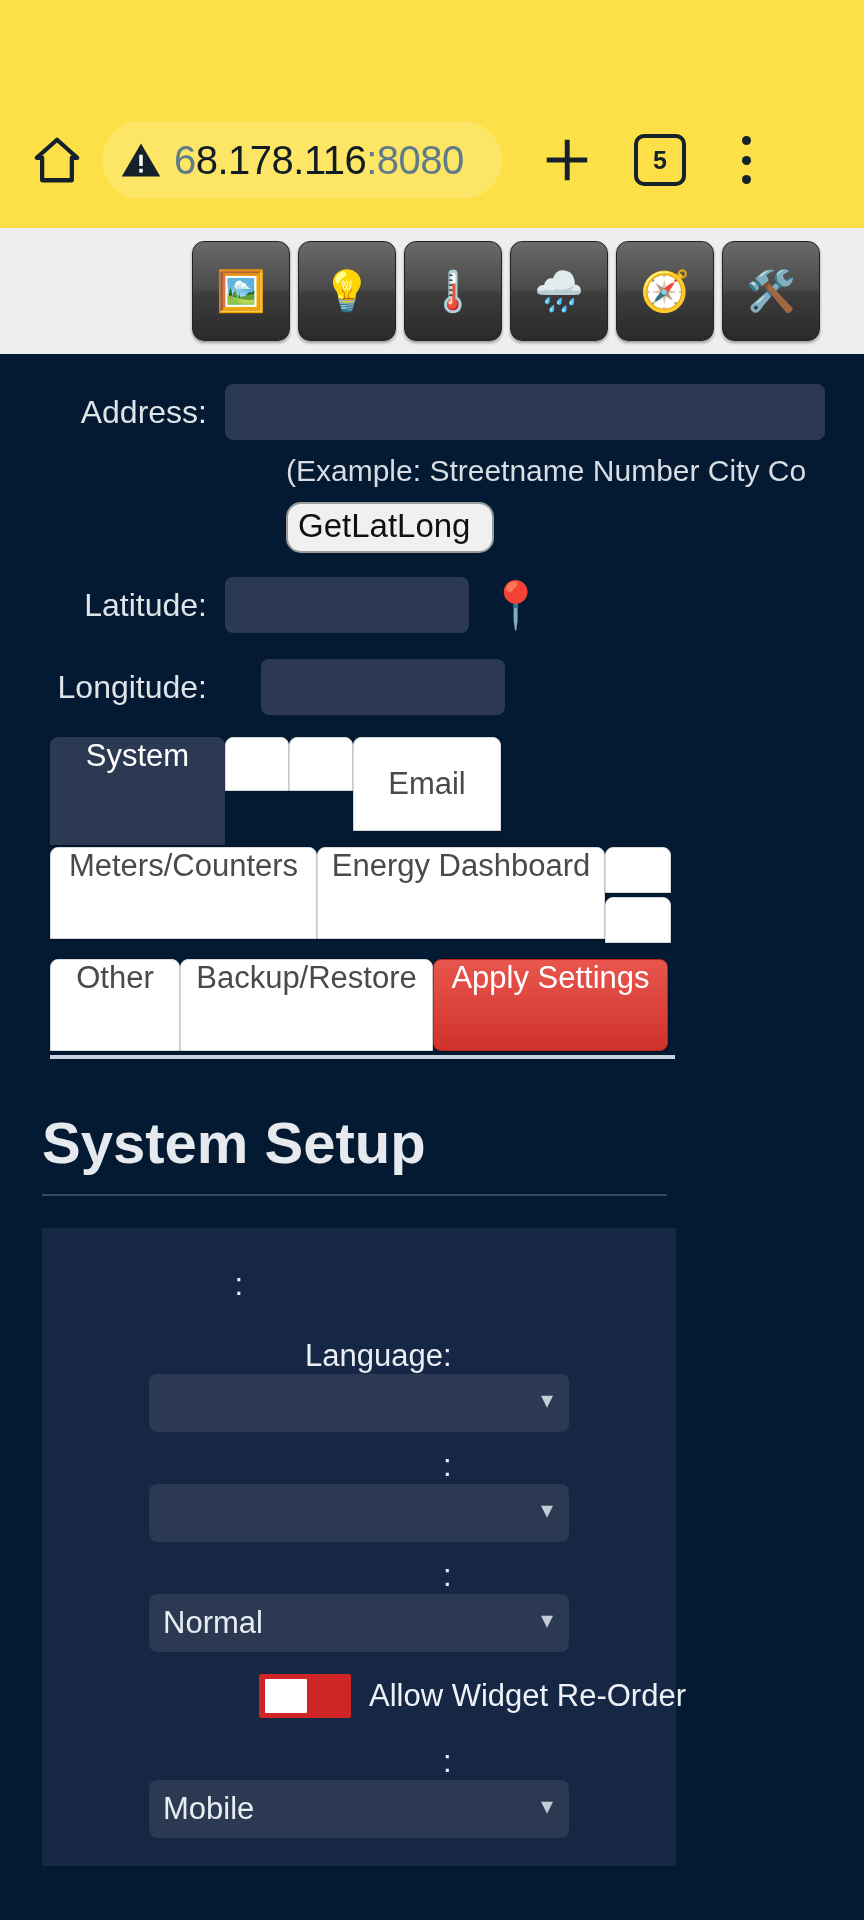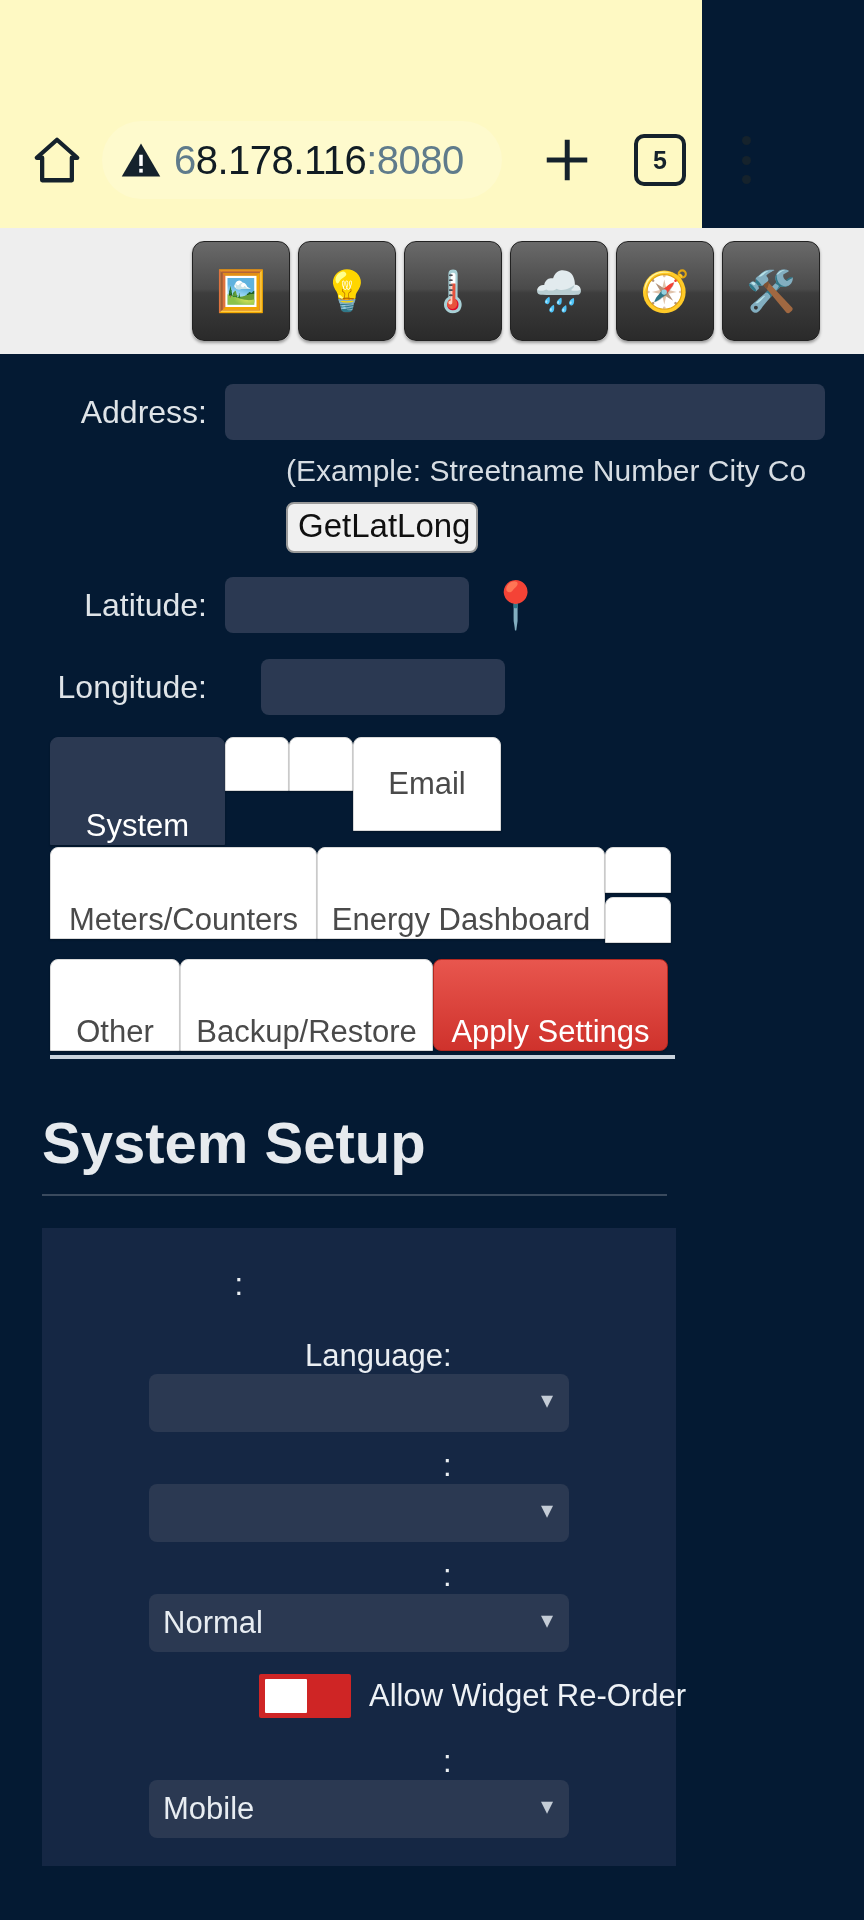--- a/index.html
+++ b/index.html
@@ -6,22 +6,22 @@
   html, body {
     width: 864px; height: 1920px;
     background: #041a33;
     font-family: "Liberation Sans", sans-serif;
     overflow: hidden;
   }
 
   
   .browser-bar {
     position: absolute; left: 0; top: 0;
-    width: 702px; height: 228px;
-    background: #fef9c3;
+    width: 864px; height: 228px;
+    background: #fde047;
   }
   .browser-row {
     position: absolute; left: 0; top: 112px;
     width: 864px; height: 96px;
     display: flex; align-items: center;
   }
   .home-icon {
     width: 62px; height: 62px;
     margin-left: 26px;
     display: flex; align-items: center; justify-content: center;
@@ -128,24 +128,24 @@
     color: #d7dde3;
     font-size: 30px;
     white-space: nowrap;
   }
   .getlatlong-btn {
     margin-left: 286px;
     margin-top: 14px;
     display: inline-block;
     background: #f0f0f0;
     border: 2px solid #9a9a9a;
-    border-radius: 8px;
+    border-radius: 15px;
     color: #101010;
     font-size: 33px;
-    padding: 3px 6px 6px 10px;
+    padding: 3px 22px 6px 10px;
     font-family: "Liberation Sans", sans-serif;
     cursor: pointer;
   }
   .pin-icon {
     margin-left: 18px;
     font-size: 46px;
     line-height: 1;
   }
   .row-lat { margin-top: 24px; }
   .row-lon { margin-top: 26px; gap: 36px; }
@@ -162,21 +162,21 @@
     align-items: flex-start;
   }
   .tab {
     background: #ffffff;
     color: #4a4a4a;
     font-size: 31px;
     font-family: "Liberation Sans", sans-serif;
     border: 1px solid #d9d9d9;
     border-radius: 8px 8px 0 0;
     display: flex;
-    align-items: flex-end;
+    align-items: flex-start;
     justify-content: center;
     cursor: pointer;
     box-shadow: 0 1px 2px rgba(0,0,0,0.25);
     white-space: nowrap;
     overflow: hidden;
   }
   .tab.active {
     background: #2b3952;
     color: #ffffff;
     border-color: #2b3952;

